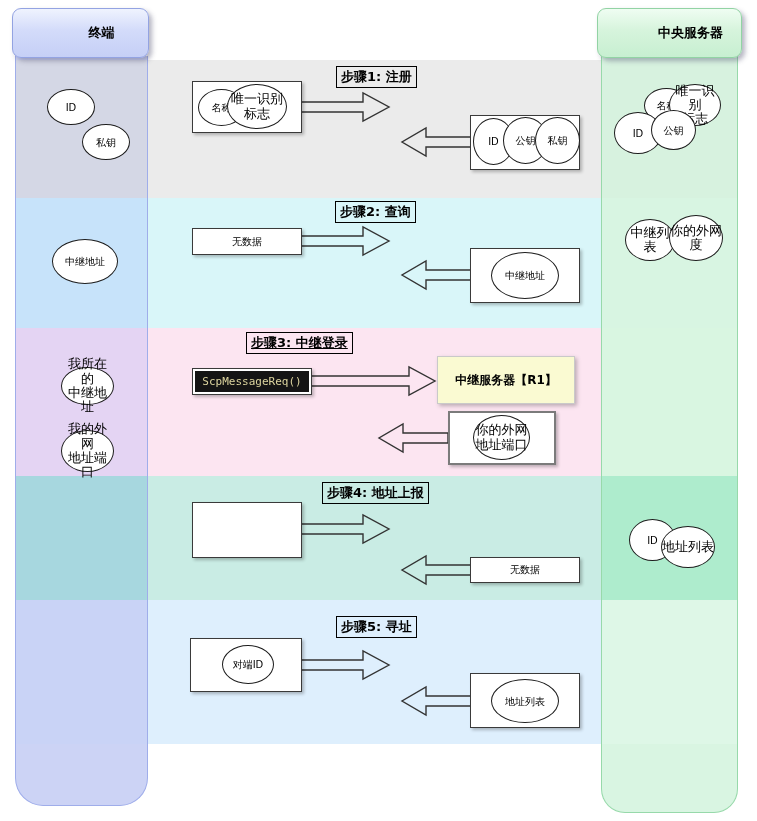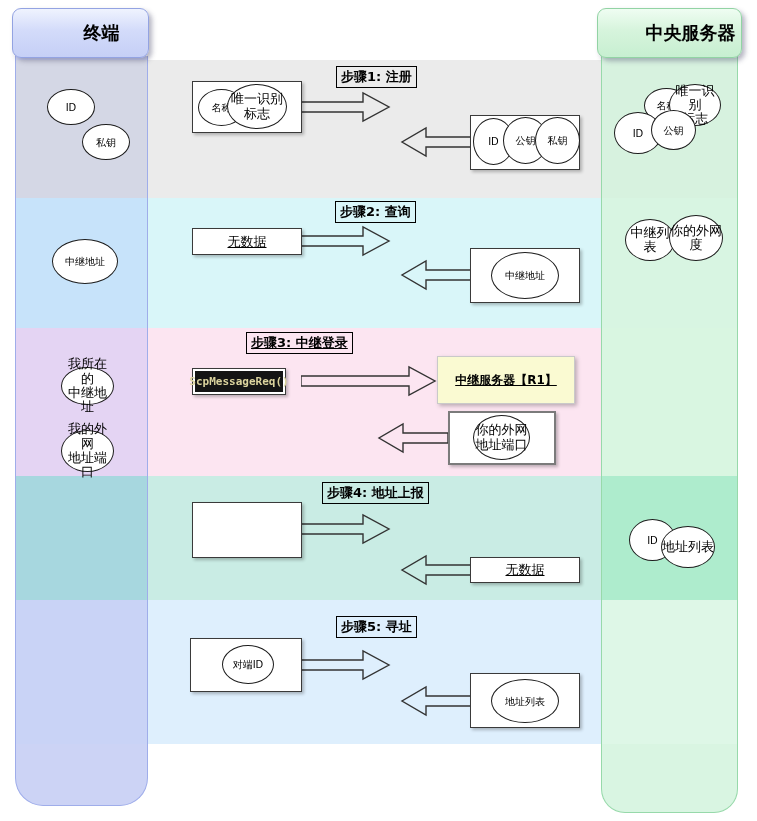--- a/index.html
+++ b/index.html
@@ -2,48 +2,48 @@
 <html><head>
 <meta charset="utf-8">
 <style>
   html,body{margin:0;padding:0;background:#fff;}
   #stage{position:relative;width:757px;height:821px;background:#fff;overflow:hidden;
          font-family:"DejaVu Sans","Liberation Sans",sans-serif;color:#000;}
   .abs{position:absolute;box-sizing:border-box;}
 
   
   .lane-head{border-radius:9px;display:flex;align-items:center;justify-content:center;
-             font-size:18px;font-weight:bold;box-shadow:3px 3px 5px rgba(90,90,120,.45);z-index:6;padding-left:42px;}
+             font-size:13px;font-weight:bold;box-shadow:3px 3px 5px rgba(90,90,120,.45);z-index:6;padding-left:42px;}
   .lane-head.term{background:linear-gradient(180deg,#eff3fe 0%,#d3dbfa 45%,#c5cff6 100%);border:1px solid #93a3e2;}
   .lane-head.serv{background:linear-gradient(180deg,#effdf2 0%,#d6f4dc 45%,#c7efd1 100%);border:1px solid #92d3a4;}
 
   
   .lane{z-index:1;}
   .lane.term{background:#ccd3f5;border:1px solid #9fadea;border-top:none;border-radius:0 0 28px 28px;}
   .lane.serv{background:#d9f5e2;border:1px solid #97d9aa;border-top:none;border-radius:0 0 24px 24px;}
 
   
   .cell{z-index:2;}
   .cell.lft{border-left:1px solid #9fadea;border-right:1px solid #9fadea;}
   .cell.rgt{border-left:1px solid #97d9aa;border-right:1px solid #97d9aa;}
 
   
   .step-title{z-index:4;border:1px solid #000;padding:1px 4px;font-size:13px;font-weight:bold;white-space:nowrap;}
 
   
   .box{z-index:4;background:#fff;border:1px solid #3a3a3a;box-shadow:2px 2px 3px rgba(0,0,0,.25);}
-  .box.txt{display:flex;align-items:center;justify-content:center;font-size:13px;text-decoration:underline;}
+  .box.txt{display:flex;align-items:center;justify-content:center;font-size:10px;}
   .box.gray{border:2px solid #7b7b7b;}
   .codebox{z-index:4;background:#fff;border:1px solid #3a3a3a;box-shadow:2px 2px 3px rgba(0,0,0,.25);padding:2px;}
   .codebox .code{width:100%;height:100%;background:#141414;color:#dcd49e;
                  font-family:"DejaVu Sans Mono","Liberation Mono",monospace;font-size:11px;
                  display:flex;align-items:center;justify-content:center;box-sizing:border-box;}
   .relay{z-index:4;background:#fafad2;border:1px solid #c9c9c9;border-radius:0;
          box-shadow:2px 2px 4px rgba(0,0,0,.25);display:flex;align-items:center;justify-content:center;
-         font-size:12px;font-weight:bold;text-decoration:underline;}
+         font-size:12px;font-weight:bold;}
 
   
   .el{z-index:5;background:#fff;border:1px solid #1c1c1c;border-radius:50%;
       display:flex;align-items:center;justify-content:center;text-align:center;
       font-size:10px;line-height:1.1;white-space:pre-line;}
   .el.sm{font-size:13px;}
 
   .arrow{z-index:3;}
   .arrow svg{display:block;}
 </style>
@@ -120,21 +120,21 @@
 
   <div class="abs box" style="left:470px;top:248px;width:110px;height:55px;"></div>
   <div class="abs el" style="left:491px;top:252px;width:68px;height:47px;">中继地址</div>
 
   <div class="abs arrow" style="left:400px;top:258px;">
     <svg width="72" height="34" viewBox="0 0 72 34">
         <path d="M71 12 H26 V3 L2 17 L26 31 V22 H71 Z" fill="none" stroke="#333" stroke-width="1.4"></path>
       </svg>
   </div>
 
-  <div class="abs codebox" style="left:192px;top:368px;width:94px;height:27px;font-weight:bold;">
+  <div class="abs codebox" style="left:192px;top:368px;width:120px;height:27px;">
     <div class="code">ScpMessageReq()</div>
   </div>
 
   <div class="abs arrow" style="left:301px;top:364px;">
     <svg width="136" height="34" viewBox="0 0 136 34">
         <path d="M0 12 H108 V3 L134 17 L108 31 V22 H0 Z" fill="none" stroke="#333" stroke-width="1.4"></path>
       </svg>
   </div>
 
   <div class="abs relay" style="left:437px;top:356px;width:138px;height:48px;">中继服务器【R1】</div>

